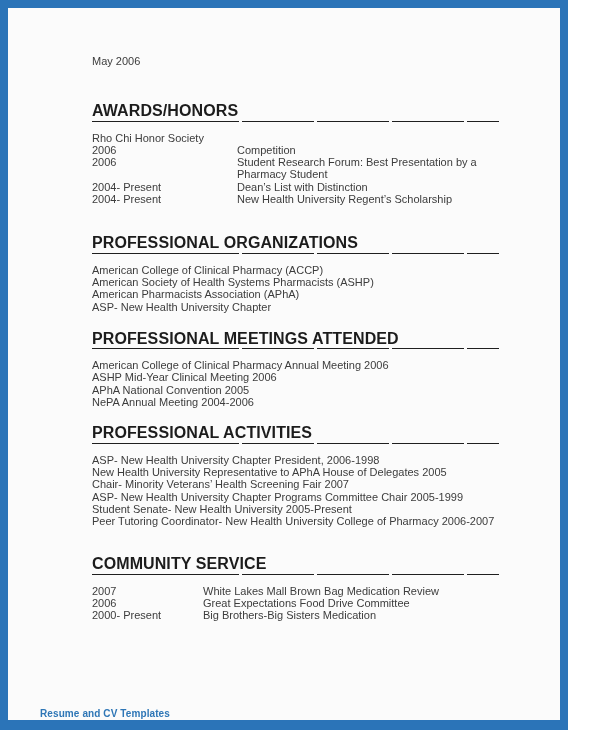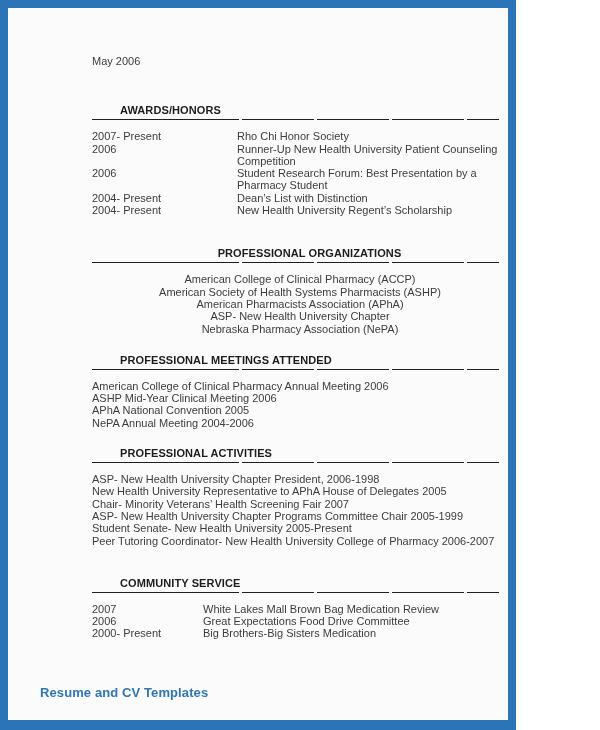--- a/index.html
+++ b/index.html
@@ -3,21 +3,21 @@
 <meta charset="utf-8">
 <style>
   html, body { margin: 0; padding: 0; }
   body {
     width: 600px; height: 730px;
     background: #ffffff;
     font-family: "Liberation Sans", sans-serif;
   }
   .frame {
     box-sizing: border-box;
-    width: 516px; height: 730px;
+    width: 568px; height: 730px;
     border: 8px solid var(--frame-color, #2b74b8);
     border-bottom-width: 10px;
     background: #fbfbfb;
     position: relative;
     overflow: hidden;
   }
   .content {
     padding: 47px 0 0 84px;
     font-size: 11px;
     line-height: 12.3px;
@@ -29,42 +29,41 @@
     align-items: start;
   }
   .row .date { white-space: nowrap; }
   .row .desc .line, .sec-body .line { white-space: nowrap; }
   
   .sec-4 .row { grid-template-columns: 111px 1fr; }
 
   .sec-head { position: relative; width: 407px; padding-bottom: 3px; margin-bottom: 0; }
   .sec-title {
     font-weight: bold;
-    font-size: 11px;
+    font-size: 16px;
     line-height: 13px;
     color: #1c1c1c;
     letter-spacing: 0.1px;
-    margin-left: 28px;
   }
   .underline { position: absolute; left: 0; bottom: 0; display: flex; gap: 3px; width: 407px; }
   .underline span { height: 1px; background: #1f1f1f; display: block; }
 
   .sec-body { margin-top: 10px; }
 
   .sec-0 { margin-top: 37px; }
-  .sec-1 { margin-top: 31px; text-align: center; }
+  .sec-1 { margin-top: 31px; }
   .sec-2 { margin-top: 19px; }
   .sec-3 { margin-top: 18px; }
   .sec-4 { margin-top: 30px; }
 
   .footer-link {
     position: absolute;
     left: 32px;
-    top: 677px;
-    font-size: 13px;
+    top: 700px;
+    font-size: 10px;
     font-weight: 600;
     color: var(--link-color, #2e76b6);
     letter-spacing: 0.1px;
     cursor: pointer;
     text-decoration: none;
   }
 </style>
 </head>
 <body>
 
@@ -79,29 +78,27 @@
         <section class="section sec-0">
           <div class="sec-head"><span class="sec-title">AWARDS/HONORS</span><div class="underline">
               <span style="width: 147px;"></span>
               <span style="width: 72px;"></span>
               <span style="width: 72px;"></span>
               <span style="width: 72px;"></span>
               <span style="width: 32px;"></span>
             </div></div>
           <div class="sec-body">
             <div class="row">
-              <div class="date">2007- Present</div>
               <div class="desc">
                 <div class="line">Rho Chi Honor Society</div>
               </div>
             </div>
             <div class="row">
               <div class="date">2006</div>
               <div class="desc">
-                <div class="line">Runner-Up New Health University Patient Counseling</div>
                 <div class="line">Competition</div>
               </div>
             </div>
             <div class="row">
               <div class="date">2006</div>
               <div class="desc">
                 <div class="line">Student Research Forum: Best Presentation by a</div>
                 <div class="line">Pharmacy Student</div>
               </div>
             </div>
@@ -125,21 +122,20 @@
               <span style="width: 72px;"></span>
               <span style="width: 72px;"></span>
               <span style="width: 72px;"></span>
               <span style="width: 32px;"></span>
             </div></div>
           <div class="sec-body">
             <div class="line">American College of Clinical Pharmacy (ACCP)</div>
             <div class="line">American Society of Health Systems Pharmacists (ASHP)</div>
             <div class="line">American Pharmacists Association (APhA)</div>
             <div class="line">ASP- New Health University Chapter</div>
-            <div class="line">Nebraska Pharmacy Association (NePA)</div>
           </div>
         </section>
         <section class="section sec-2">
           <div class="sec-head"><span class="sec-title">PROFESSIONAL MEETINGS ATTENDED</span><div class="underline">
               <span style="width: 147px;"></span>
               <span style="width: 72px;"></span>
               <span style="width: 72px;"></span>
               <span style="width: 72px;"></span>
               <span style="width: 32px;"></span>
             </div></div>

